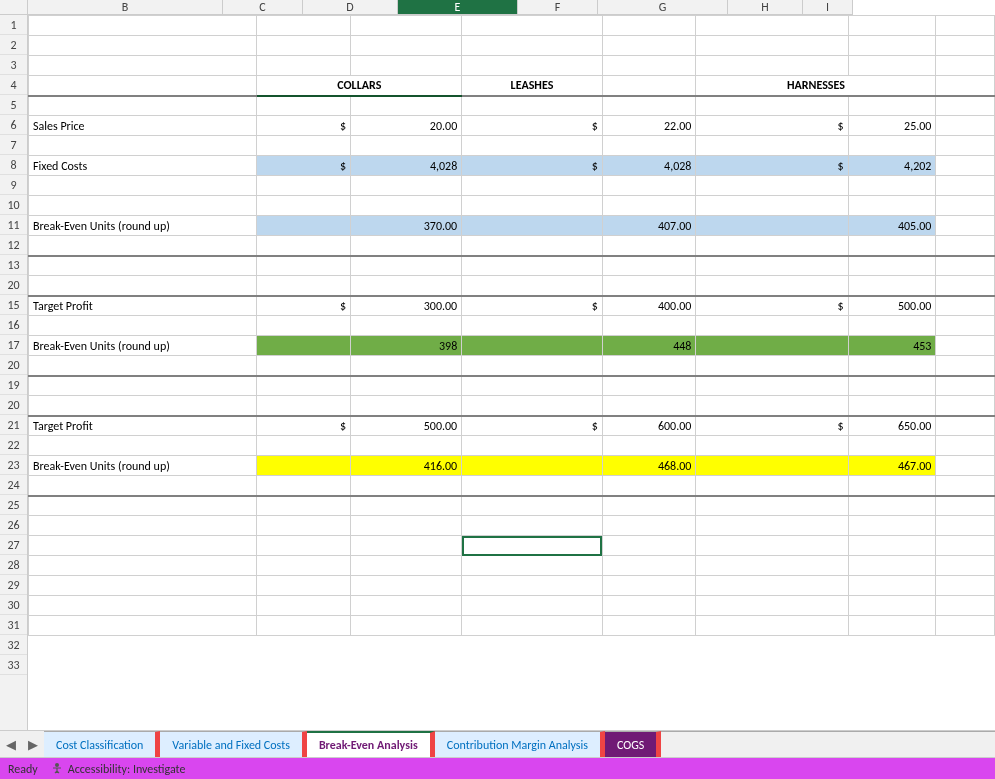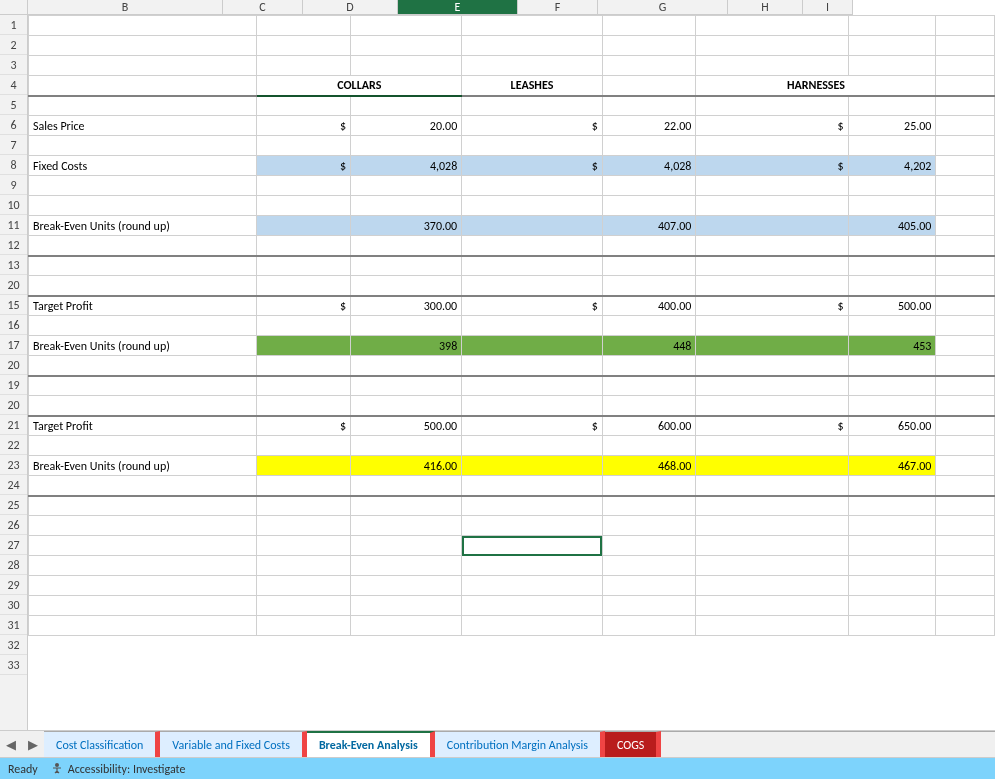--- a/index.html
+++ b/index.html
@@ -32,26 +32,26 @@
     .bg-green { background-color: #70ad47; color: #000; }
     .bg-yellow { background-color: #ffff00; color: #000; }
     .selected-cell { outline: 2px solid #1f7244; outline-offset: -2px; }
 
     
     .bottom-tabs { display: flex; align-items: stretch; height: 27px; background: #f0f0f0; border-top: 1px solid #ccc; }
     .tab-nav { display: flex; align-items: center; padding: 0 6px; color: #666; font-size: 13px; cursor: pointer; }
     .tab { padding: 0 12px; display: flex; align-items: center; font-size: 12px; height: 100%; cursor: pointer; border-right: 5px solid #ef4444; }
     .tab-blue { background: #ddeeff; color: #0070c0; border-top: 1px solid #aaa; }
     .tab-blue2 { background: #ddeeff; color: #0070c0; border-top: 1px solid #aaa; }
-    .tab-active { background: white; color: #0369a1; font-weight: bold; border-top: 2px solid #1f7244; }
+    .tab-active { background: white; color: #701a75; font-weight: bold; border-top: 2px solid #1f7244; }
     .tab-cm { background: #ddeeff; color: #0070c0; border-top: 1px solid #aaa; }
-    .tab-cogs { background: #b91c1c; color: white; border-top: 1px solid #aaa; }
+    .tab-cogs { background: #701a75; color: white; border-top: 1px solid #aaa; }
 
     
-    .status-bar { display: flex; align-items: center; height: 22px; background: #7dd3fc; border-top: 1px solid #ccc; padding: 0 8px; font-size: 12px; color: #333; gap: 12px; }
+    .status-bar { display: flex; align-items: center; height: 22px; background: #d946ef; border-top: 1px solid #ccc; padding: 0 8px; font-size: 12px; color: #333; gap: 12px; }
 
     .header-row-corner { width: 28px; background: #f2f2f2; border-right: 1px solid #ccc; border-bottom: 1px solid #ccc; flex-shrink: 0; }
 
     
     .col-header-active { background: #1f7244; color: white; }
   </style>
 </head>
 <body>
 
 <div class="spreadsheet-wrapper">

